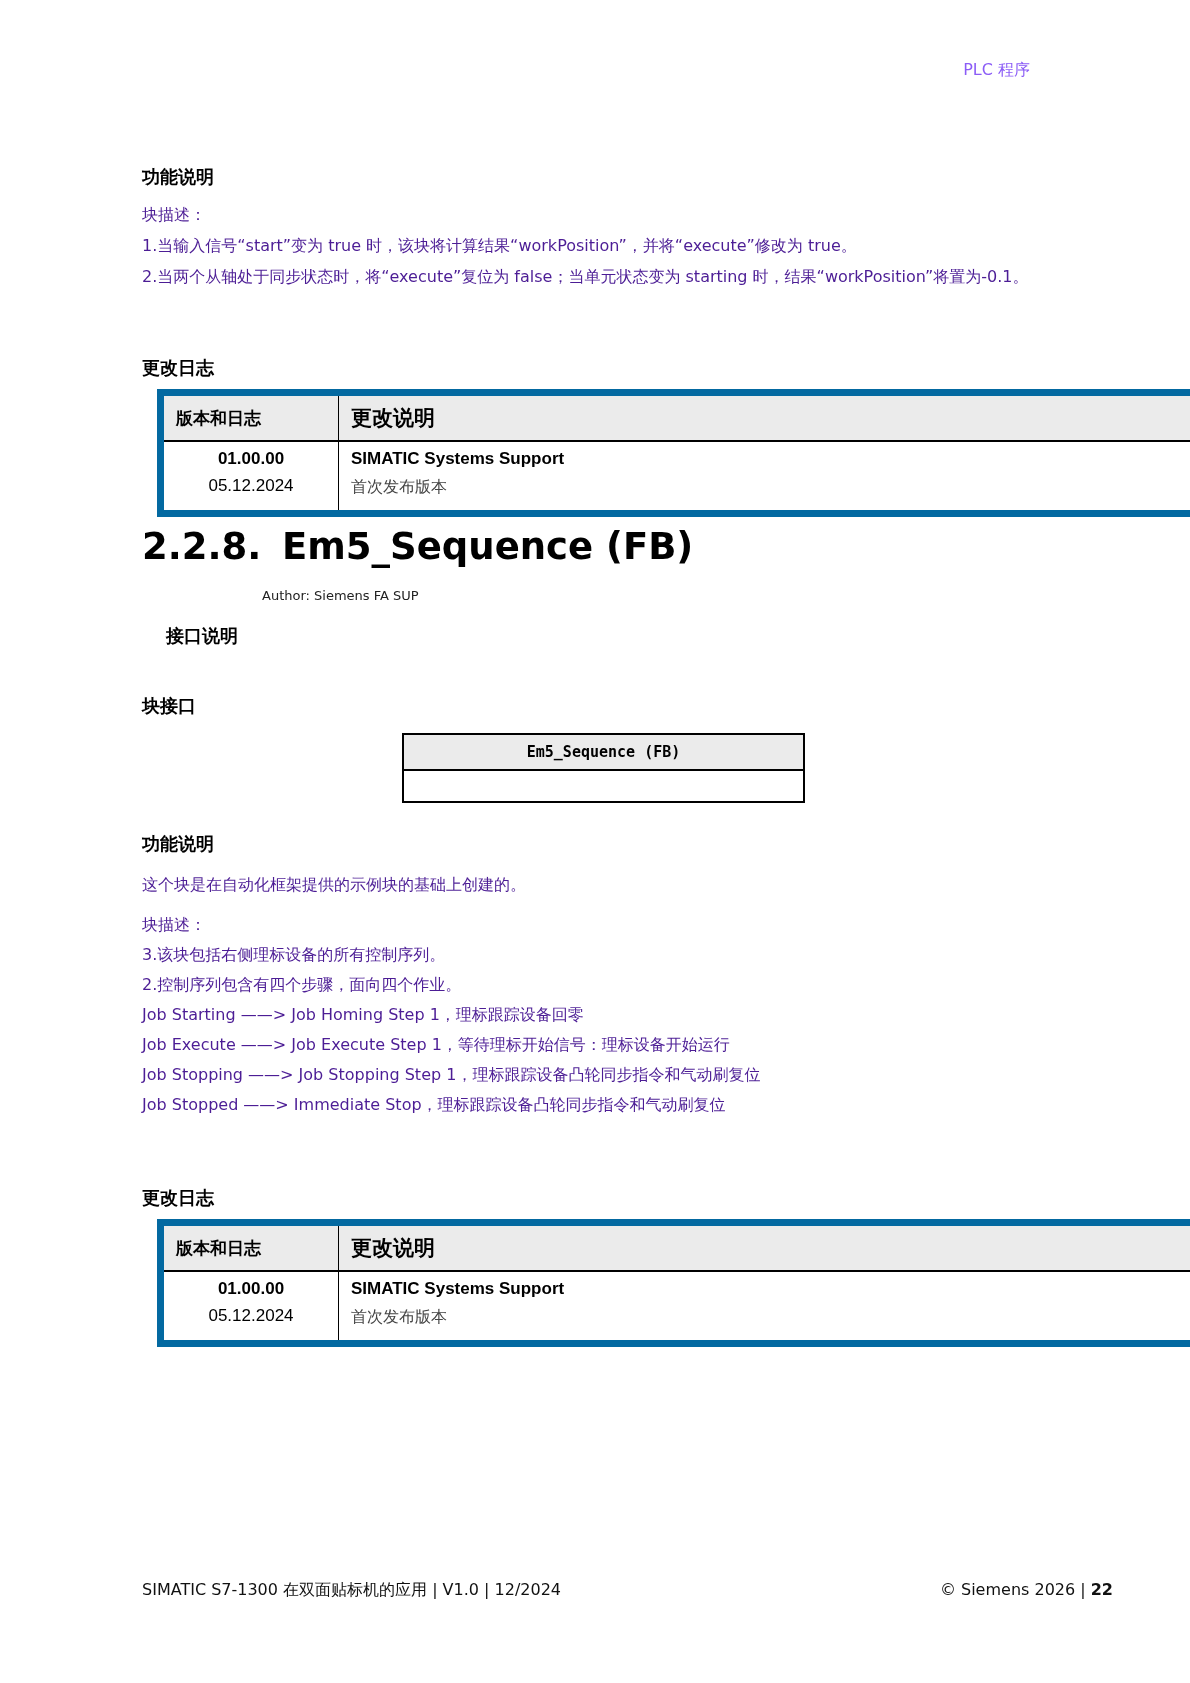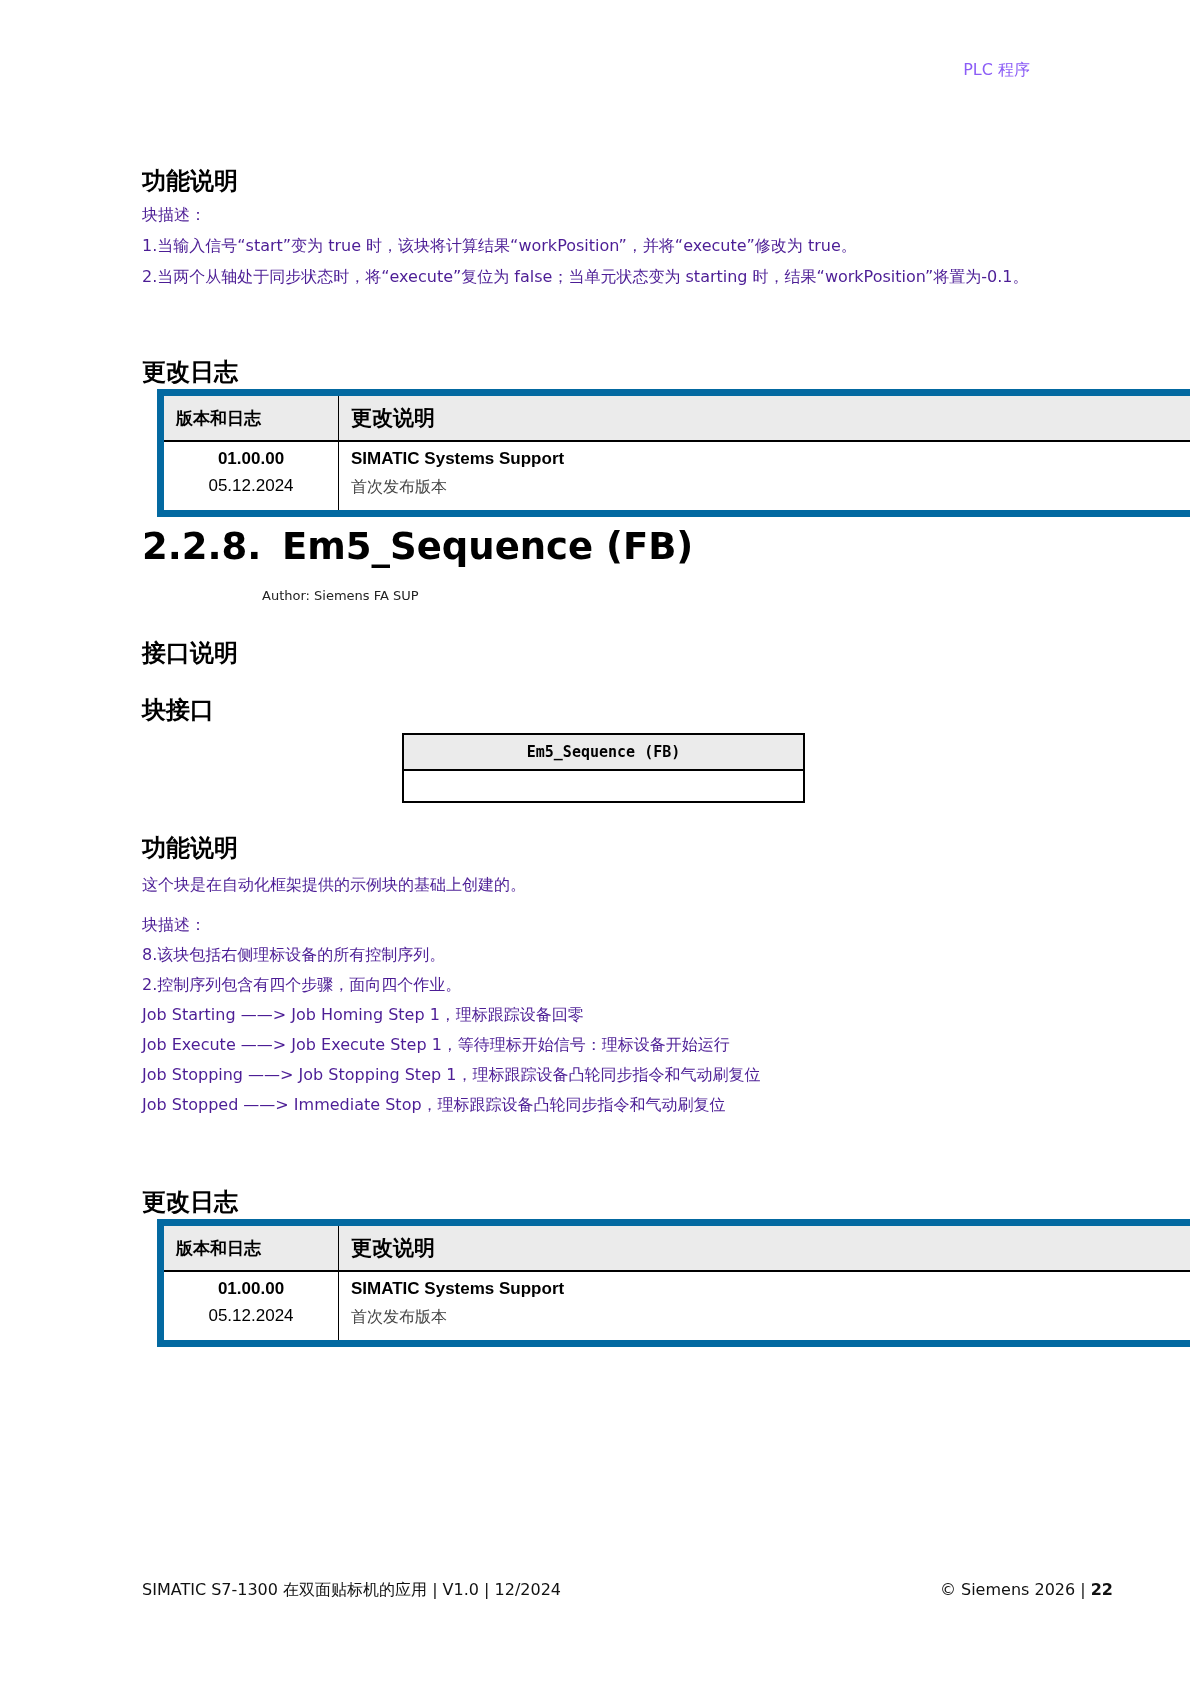--- a/index.html
+++ b/index.html
@@ -1,19 +1,19 @@
 <!DOCTYPE html>
 <html><head>
 <meta charset="utf-8">
 <style>
   html, body { margin:0; padding:0; background:#ffffff; }
   body { width:1190px; height:1683px; position:relative; font-family:"DejaVu Sans", sans-serif; color:#000; overflow:hidden; }
   .abs { position:absolute; }
   .header-right { left:1030px; top:60px; font-size:16px; color:#8b5cf6; white-space:nowrap; }
-  .h3 { left:142px; font-size:24px; font-weight:bold; color:#000; white-space:nowrap; }
+  .h3 { left:142px; font-size:18px; font-weight:bold; color:#000; white-space:nowrap; }
   .p { left:142px; font-size:16px; color:#4c1d95; white-space:nowrap; }
   .table { left:157px; width:1116px; border:7px solid #0369a1; box-sizing:border-box; }
   .table .hdr { display:flex; height:44px; background:#ebebeb; border-bottom:2px solid #000; }
   .table .hdr .c1 { width:175px; border-right:1px solid #000; display:flex; align-items:center; padding-left:12px; font-weight:bold; font-size:17px; box-sizing:border-box; }
   .table .hdr .c2 { flex:1; display:flex; align-items:center; padding-left:12px; font-weight:bold; font-size:21px; }
   .table .row { display:flex; height:68px; }
   .table .row .c1 { width:175px; border-right:1px solid #000; box-sizing:border-box; font-family:"Liberation Sans", sans-serif; font-size:17px; }
   .table .row .c1 .ver { font-weight:bold; text-align:center; margin-top:7px; }
   .table .row .c1 .date { text-align:center; margin-top:7px; }
   .table .row .c2 { flex:1; padding-left:12px; }
@@ -53,31 +53,31 @@
       <div class="desc">首次发布版本</div>
     </div>
   </div>
 </div>
 
 <div class="abs sec-title">
   <span class="num">2.2.8.</span><span>Em5_Sequence (FB)</span>
 </div>
 <div class="abs author">Author: Siemens FA SUP</div>
 
-<div class="abs h3" style="top:637px;">接口说明</div>
+<div class="abs h3" style="top:624px;margin-left:24px;">接口说明</div>
 <div class="abs h3" style="top:694px;">块接口</div>
 
 <div class="abs iface">
   <div class="top">Em5_Sequence (FB)</div>
 </div>
 
 <div class="abs h3" style="top:832px;">功能说明</div>
 <div class="abs p" style="top:875px;">这个块是在自动化框架提供的示例块的基础上创建的。</div>
 <div class="abs p" style="top:915px;">块描述：</div>
-<div class="abs p" style="top:945px;">8.该块包括右侧理标设备的所有控制序列。</div>
+<div class="abs p" style="top:945px;">3.该块包括右侧理标设备的所有控制序列。</div>
 <div class="abs p" style="top:975px;">2.控制序列包含有四个步骤，面向四个作业。</div>
 <div class="abs p" style="top:1005px;">Job Starting ——&gt; Job Homing Step 1，理标跟踪设备回零</div>
 <div class="abs p" style="top:1035px;">Job Execute  ——&gt; Job Execute Step 1，等待理标开始信号：理标设备开始运行</div>
 <div class="abs p" style="top:1065px;">Job Stopping ——&gt; Job Stopping Step 1，理标跟踪设备凸轮同步指令和气动刷复位</div>
 <div class="abs p" style="top:1095px;">Job Stopped  ——&gt; Immediate Stop，理标跟踪设备凸轮同步指令和气动刷复位</div>
 
 <div class="abs h3" style="top:1186px;">更改日志</div>
 <div class="abs table" style="top:1219px;">
   <div class="hdr">
     <div class="c1">版本和日志</div>

